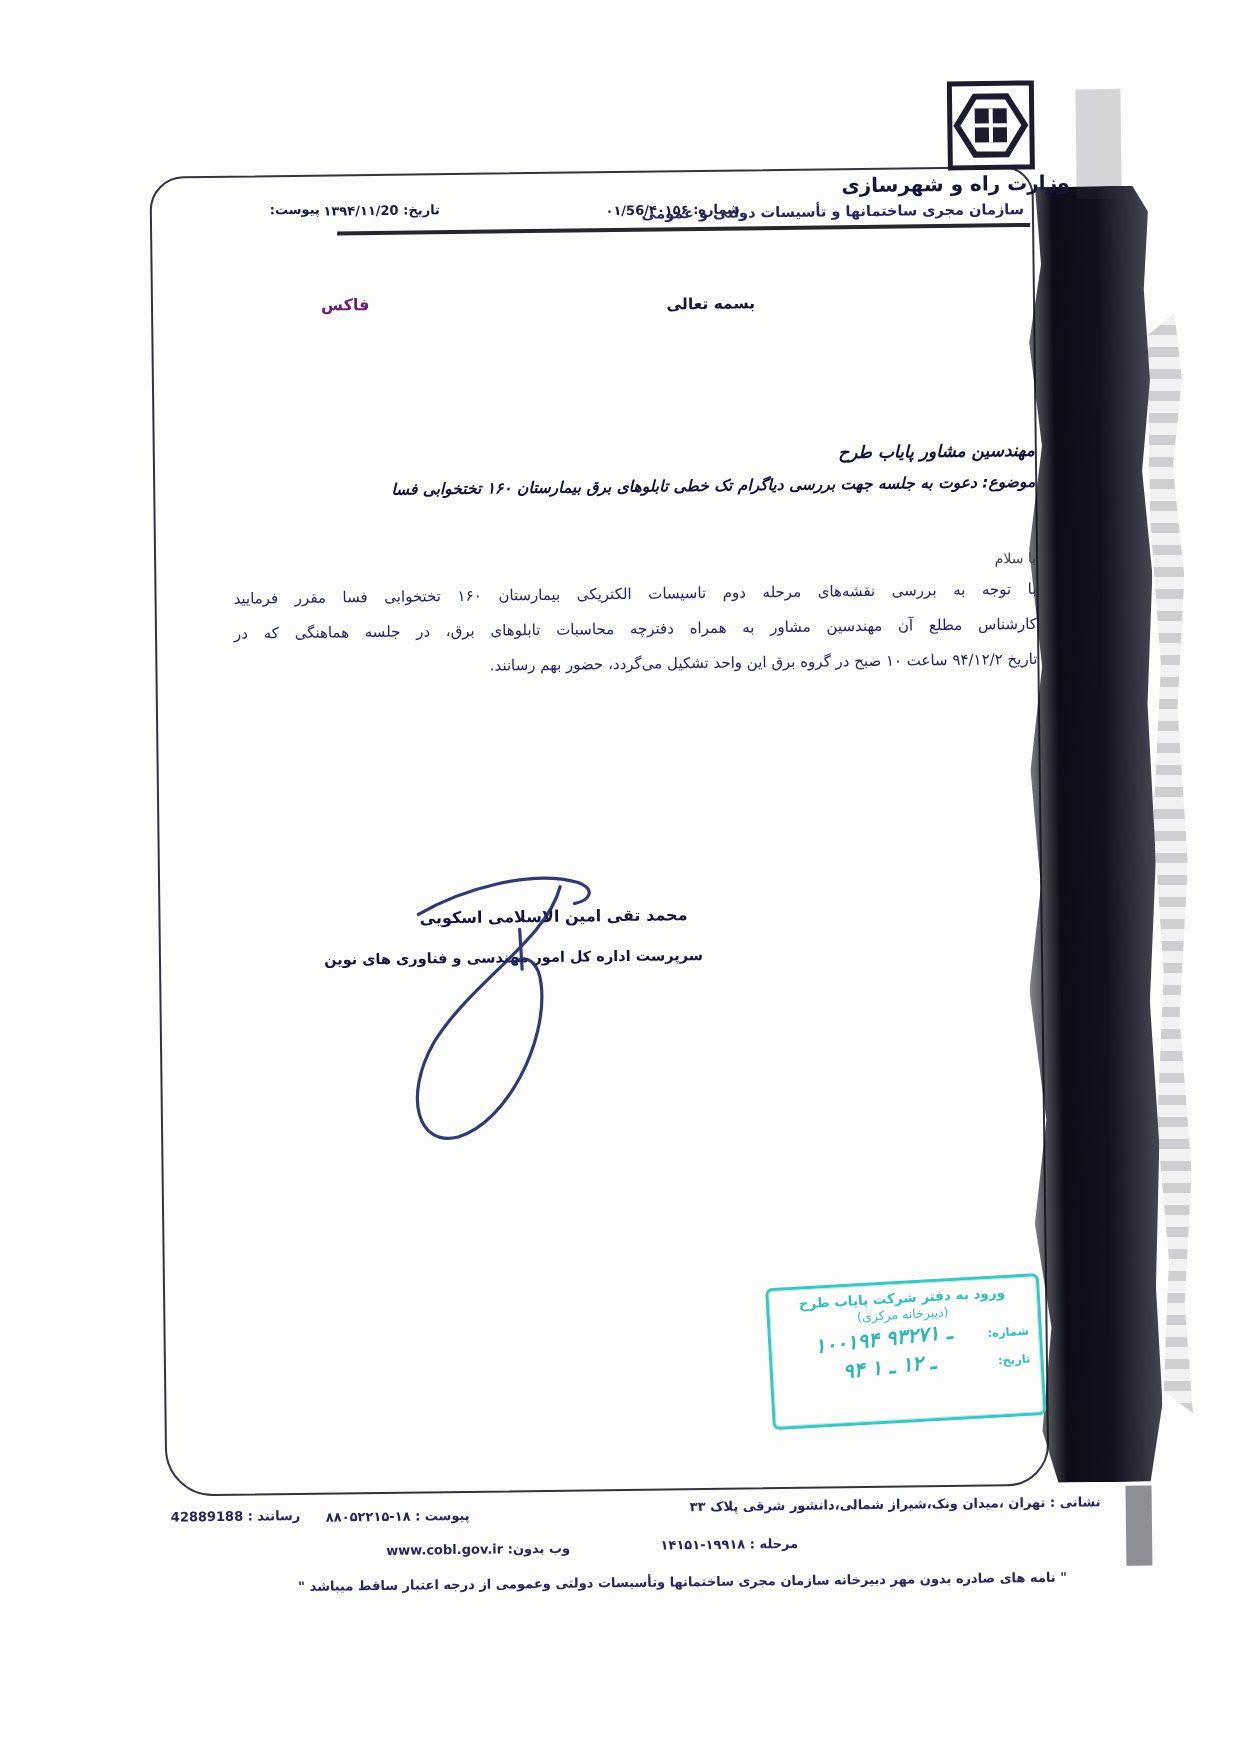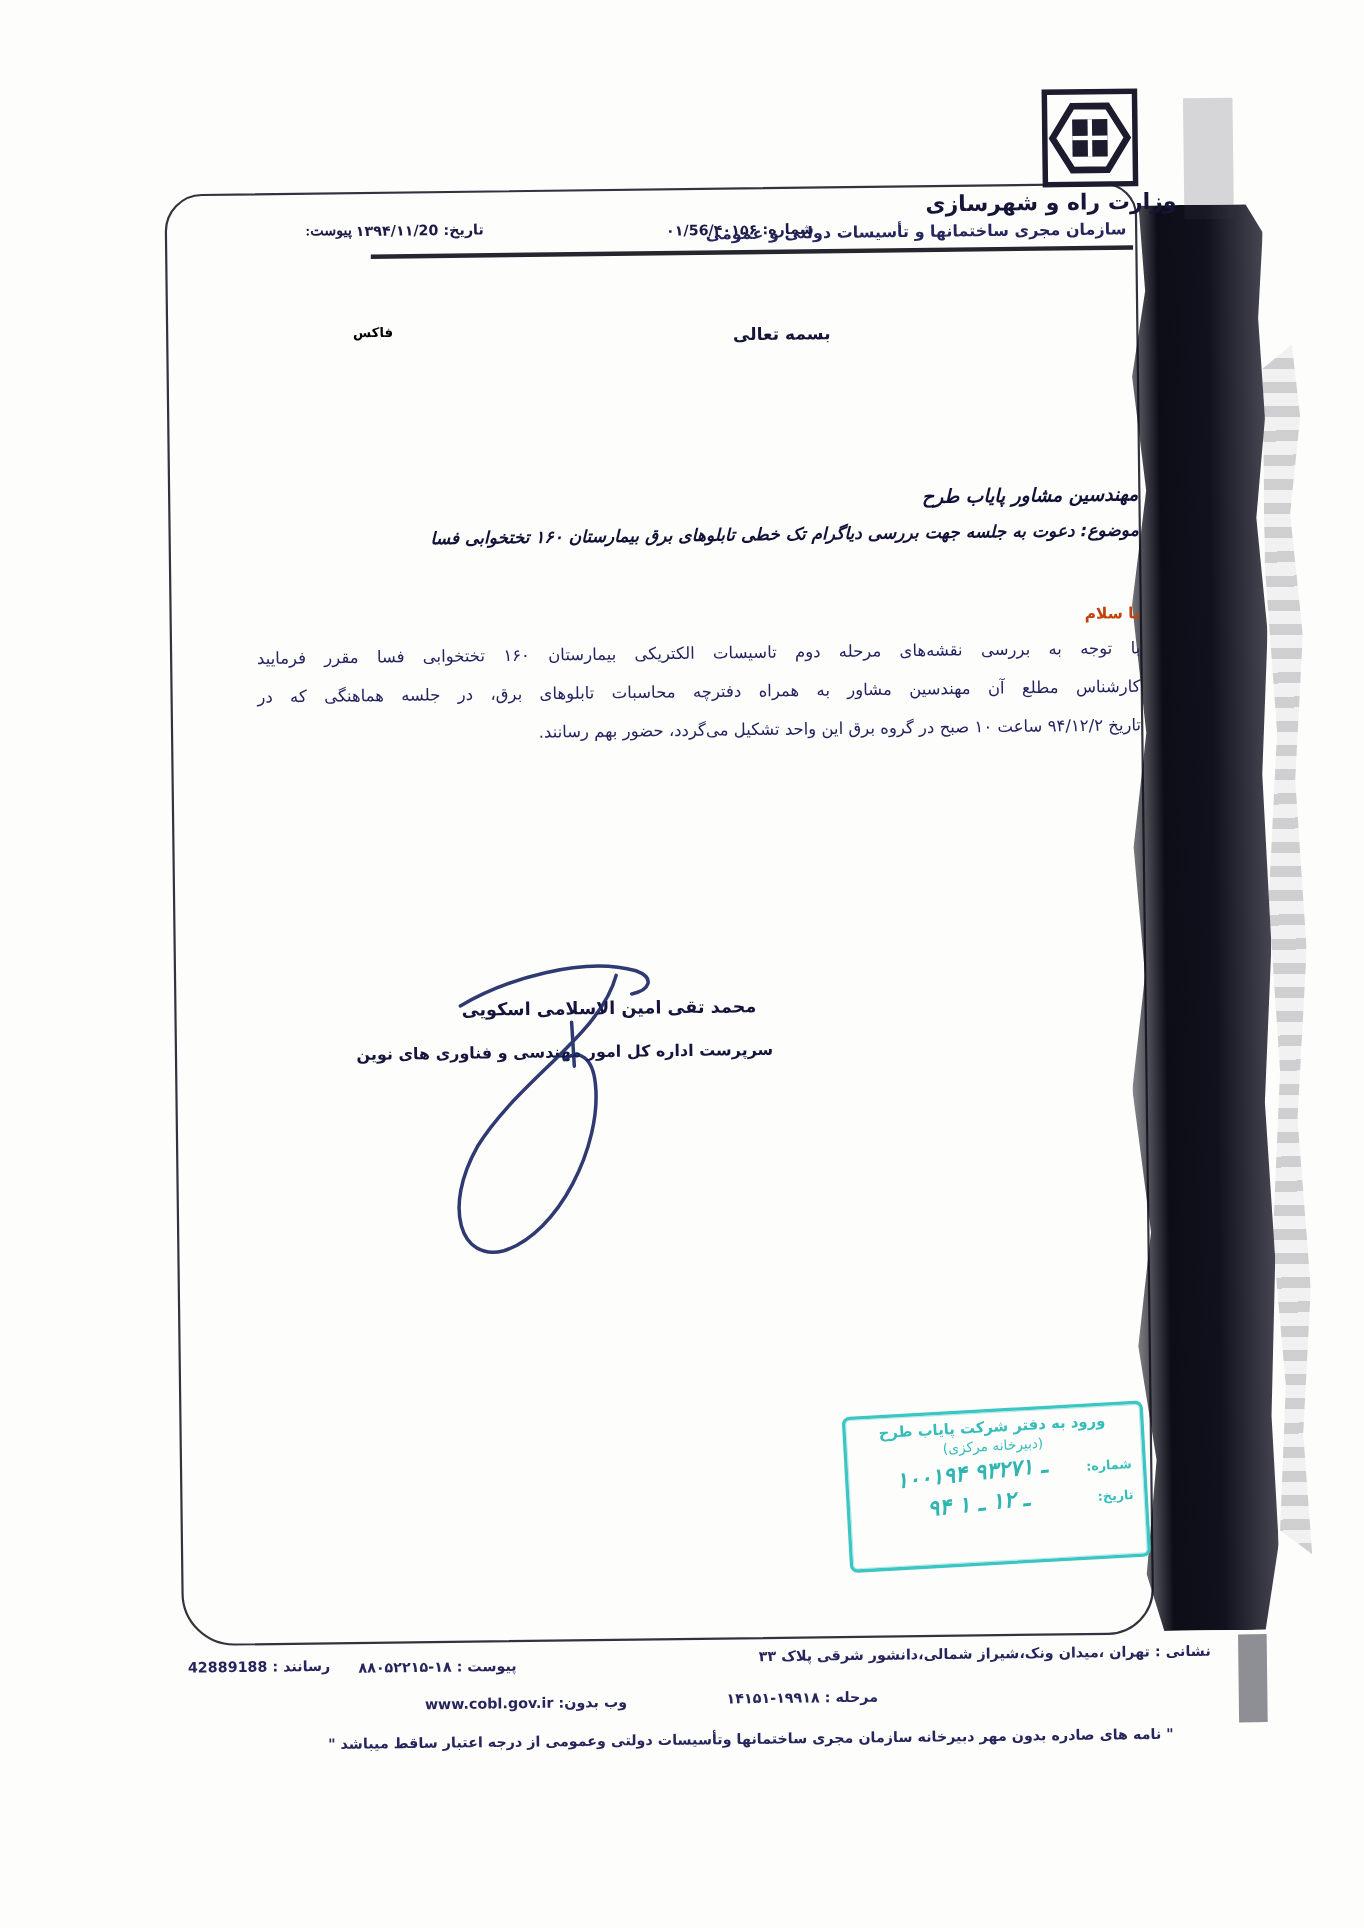--- a/index.html
+++ b/index.html
@@ -11,25 +11,25 @@
   .frame{position:absolute;left:158px;top:171px;width:880px;height:1316px;
          border:2.5px solid #33333d;border-radius:34px 30px 42px 48px;}
   .rule2{position:absolute;left:345px;top:228px;width:693px;height:4px;background:#26262e;}
   
   .logo{position:absolute;left:956px;top:85px;width:88px;height:90px;}
   .ministry{right:162px;top:176px;font-size:20px;font-weight:bold;color:#15153a;}
   .org{right:208px;top:206px;font-size:14.5px;font-weight:bold;color:#26265c;}
   .field{top:200px;font-size:13px;font-weight:bold;color:#1b1b46;}
   .num{direction:ltr;unicode-bidi:isolate;}
   .besmellah{right:478px;top:296px;font-size:15.5px;font-weight:bold;color:#15153a;}
-  .fax{left:328px;top:292px;font-size:12px;font-weight:bold;color:#000000;}
+  .fax{left:328px;top:292px;font-size:16px;font-weight:bold;color:#701a75;}
   
   .recipient{right:200px;top:445px;font-size:17px;font-weight:bold;font-style:italic;color:#121238;}
   .subject{right:200px;top:478px;font-size:15.5px;font-weight:bold;font-style:italic;color:#121238;}
-  .salutation{right:200px;top:555px;font-size:14px;font-weight:bold;color:#c2410c;}
+  .salutation{right:200px;top:555px;font-size:14px;font-weight:normal;color:#404040;}
   .bodyline{position:absolute;right:200px;width:803px;font-size:15px;color:#232360;text-align:right;}
   .bodyline.just{text-align:justify;text-align-last:justify;}
   
   .sig-name{right:553px;top:906px;font-size:16px;font-weight:bold;color:#14143c;}
   .sig-title{right:538px;top:948px;font-size:14.5px;font-weight:bold;color:#14143c;}
   .sig-svg{position:absolute;left:370px;top:855px;width:260px;height:300px;}
   
   .stamp{position:absolute;left:763px;top:1284px;width:274px;height:142px;
          border:3px solid #3cc6c3;border-radius:7px;transform:rotate(-2.5deg);
          color:#35bdba;box-shadow:inset 0 0 0 1px rgba(60,198,195,.35);padding:6px 10px 4px 8px;box-sizing:border-box;}
@@ -85,21 +85,21 @@
     <div class="abs org">سازمان مجری ساختمانها و تأسیسات دولتی و عمومی</div>
 
     <div class="abs field" style="right:492px;top:203px;">
       <span>شماره:</span>
       <span class="num">۰۱/56/۴۰۱۵۶</span>
     </div>
     <div class="abs field" style="right:792px;top:200px;">
       <span>تاریخ:</span>
       <span class="num">۱۳۹۴/۱۱/20</span>
     </div>
-    <div class="abs field" style="right:912px;top:198px;font-family:Liberation Serif, serif;">
+    <div class="abs field" style="right:912px;top:198px;">
       <span>پیوست:</span>
     </div>
 
     <div class="abs besmellah">بسمه تعالی</div>
     <div class="abs fax">فاکس</div>
 
     <div class="abs recipient">مهندسین مشاور پایاب طرح</div>
     <div class="abs subject">موضوع: دعوت به جلسه جهت بررسی دیاگرام تک خطی تابلوهای برق بیمارستان ۱۶۰ تختخوابی فسا</div>
     <div class="abs salutation">با سلام</div>
     <div class="bodyline just" style="top:585px;">با توجه به بررسی نقشه‌های مرحله دوم تاسیسات الکتریکی بیمارستان ۱۶۰ تختخوابی فسا مقرر فرمایید</div>

